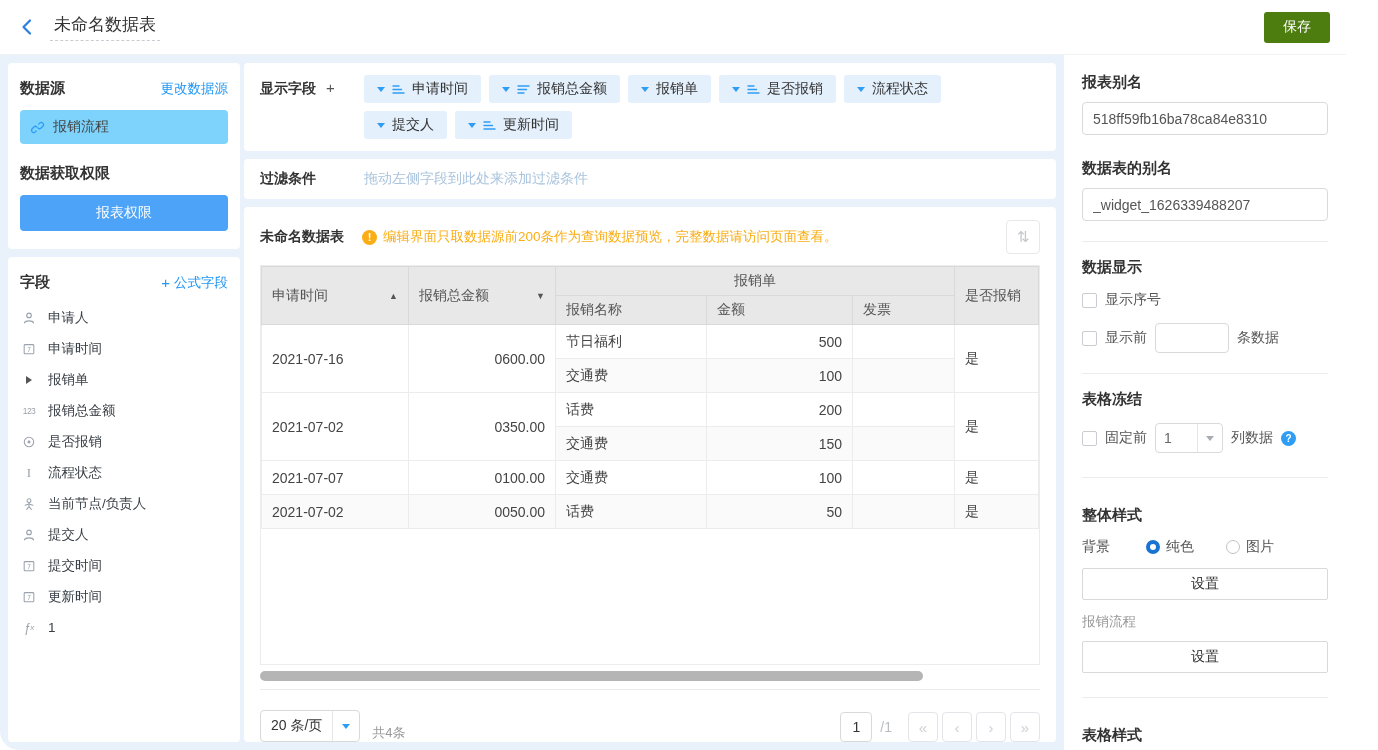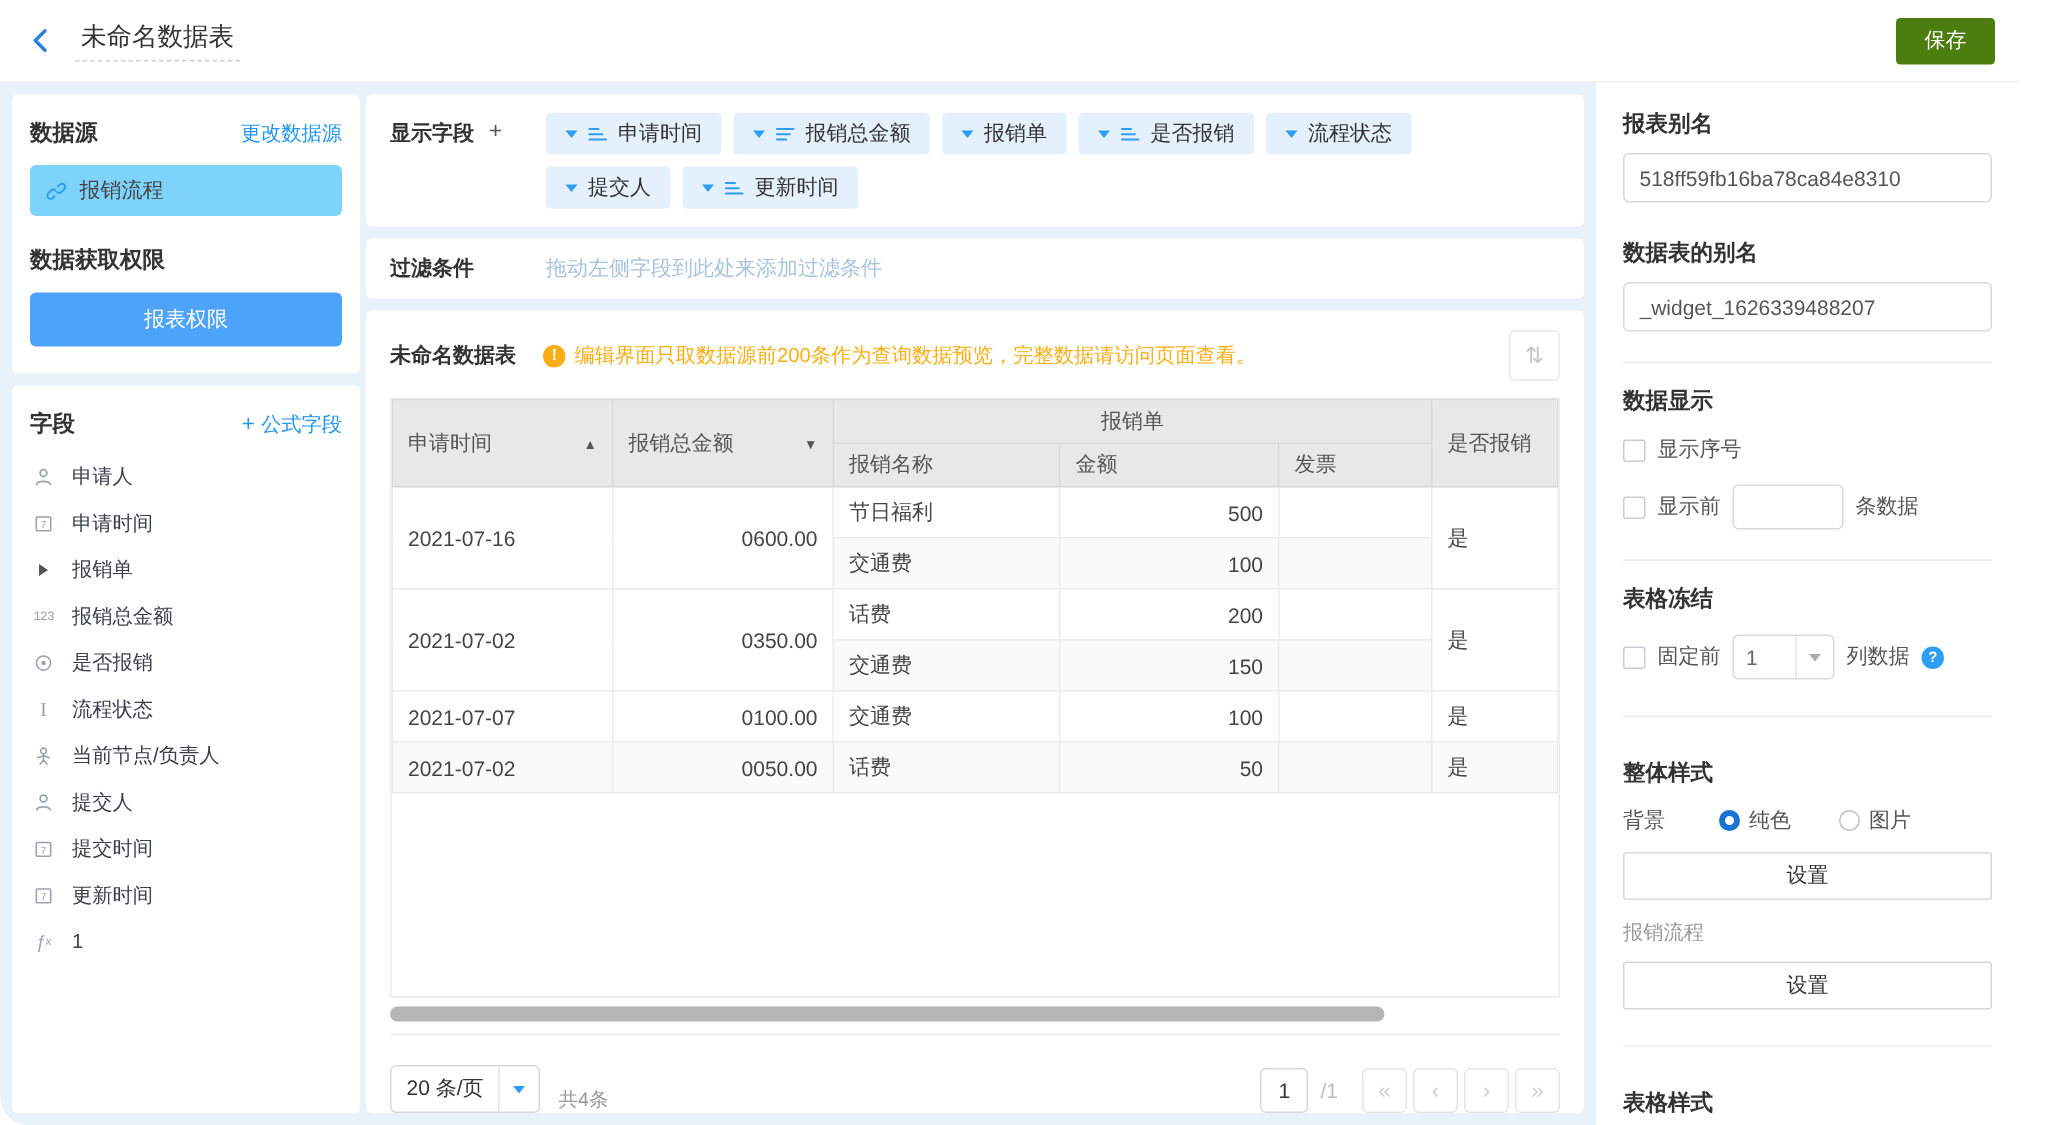--- a/index.html
+++ b/index.html
@@ -24,21 +24,21 @@
   .sec-title{font-size:15px;font-weight:700;color:#333;}
   .link{font-size:13.5px;color:#2196f3;cursor:pointer;}
   .ds-item{margin-top:12px;background:#7dd3fc;border-radius:4px;height:34px;display:flex;align-items:center;padding:0 10px;gap:8px;font-size:14px;color:#444;cursor:pointer;}
   .perm-title{margin-top:20px;}
   .perm-btn{margin-top:12px;width:100%;height:36px;background:#4da3f8;border:none;border-radius:4px;color:#fff;font-size:14px;cursor:pointer;font-family:inherit;}
   .card-fields{padding:16px 12px;flex:1;overflow:hidden;}
   .formula-link{display:flex;align-items:center;gap:4px;font-size:13.5px;color:#2196f3;cursor:pointer;}
   .field-list{margin-top:10px;}
   .field-item{height:31px;display:flex;align-items:center;gap:10px;font-size:13.5px;color:#3a4047;cursor:pointer;}
   .f-icon{width:18px;min-width:18px;display:flex;align-items:center;justify-content:center;color:#9aa3ad;}
-  .num-icon{font-size:8.5px;letter-spacing:-0.5px;color:#9aa3ad;font-family:Liberation Mono, monospace;}
+  .num-icon{font-size:8.5px;letter-spacing:-0.5px;color:#9aa3ad;}
   .text-icon{font-family:"Liberation Serif","DejaVu Serif",serif;font-size:13px;color:#9aa3ad;}
   .fx-icon{font-size:12px;font-style:italic;color:#9aa3ad;}
   .fx-icon sub{font-size:8px;}
   .tri-right{width:0;height:0;border-left:6px solid #555;border-top:4px solid transparent;border-bottom:4px solid transparent;}
 
   
   .mid-col{flex:1;display:flex;flex-direction:column;gap:8px;min-width:0;}
   .card-display{padding:12px 16px;display:flex;}
   .mid-label{width:104px;min-width:104px;display:flex;gap:10px;font-size:14px;font-weight:700;color:#333;padding-top:5px;}
   .plus{color:#555;font-size:15px;font-weight:400;cursor:pointer;line-height:1;}

